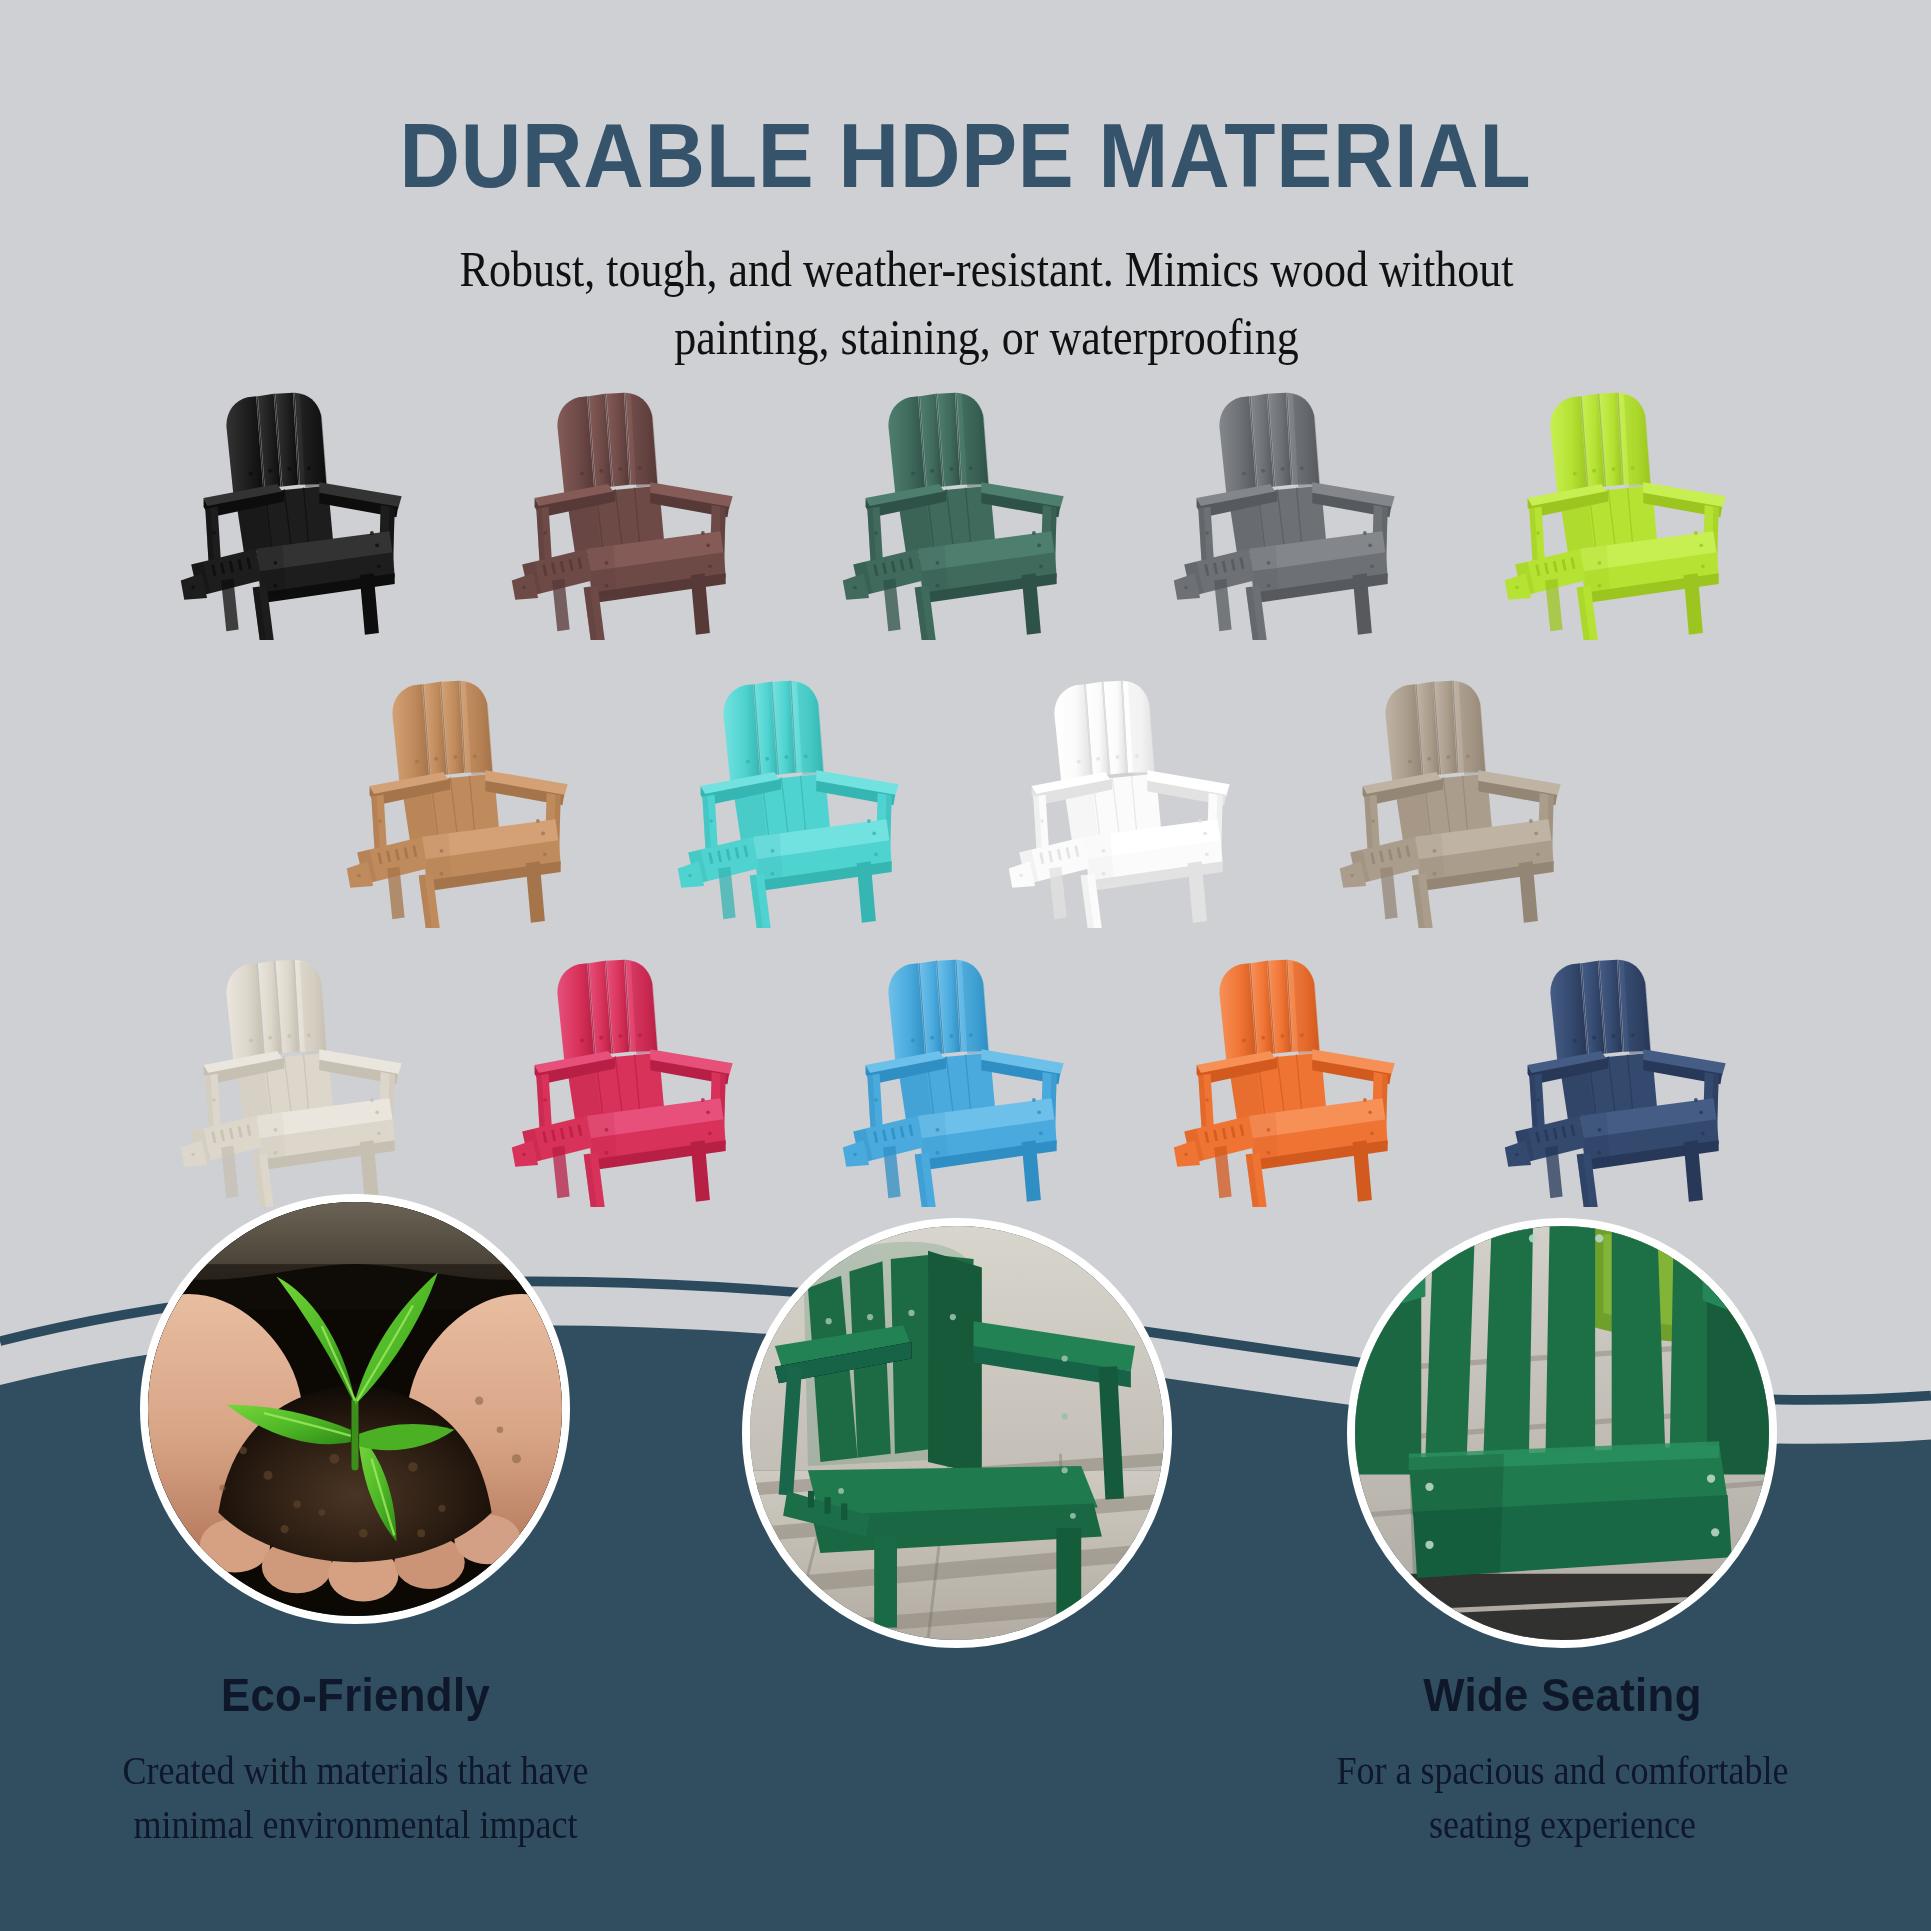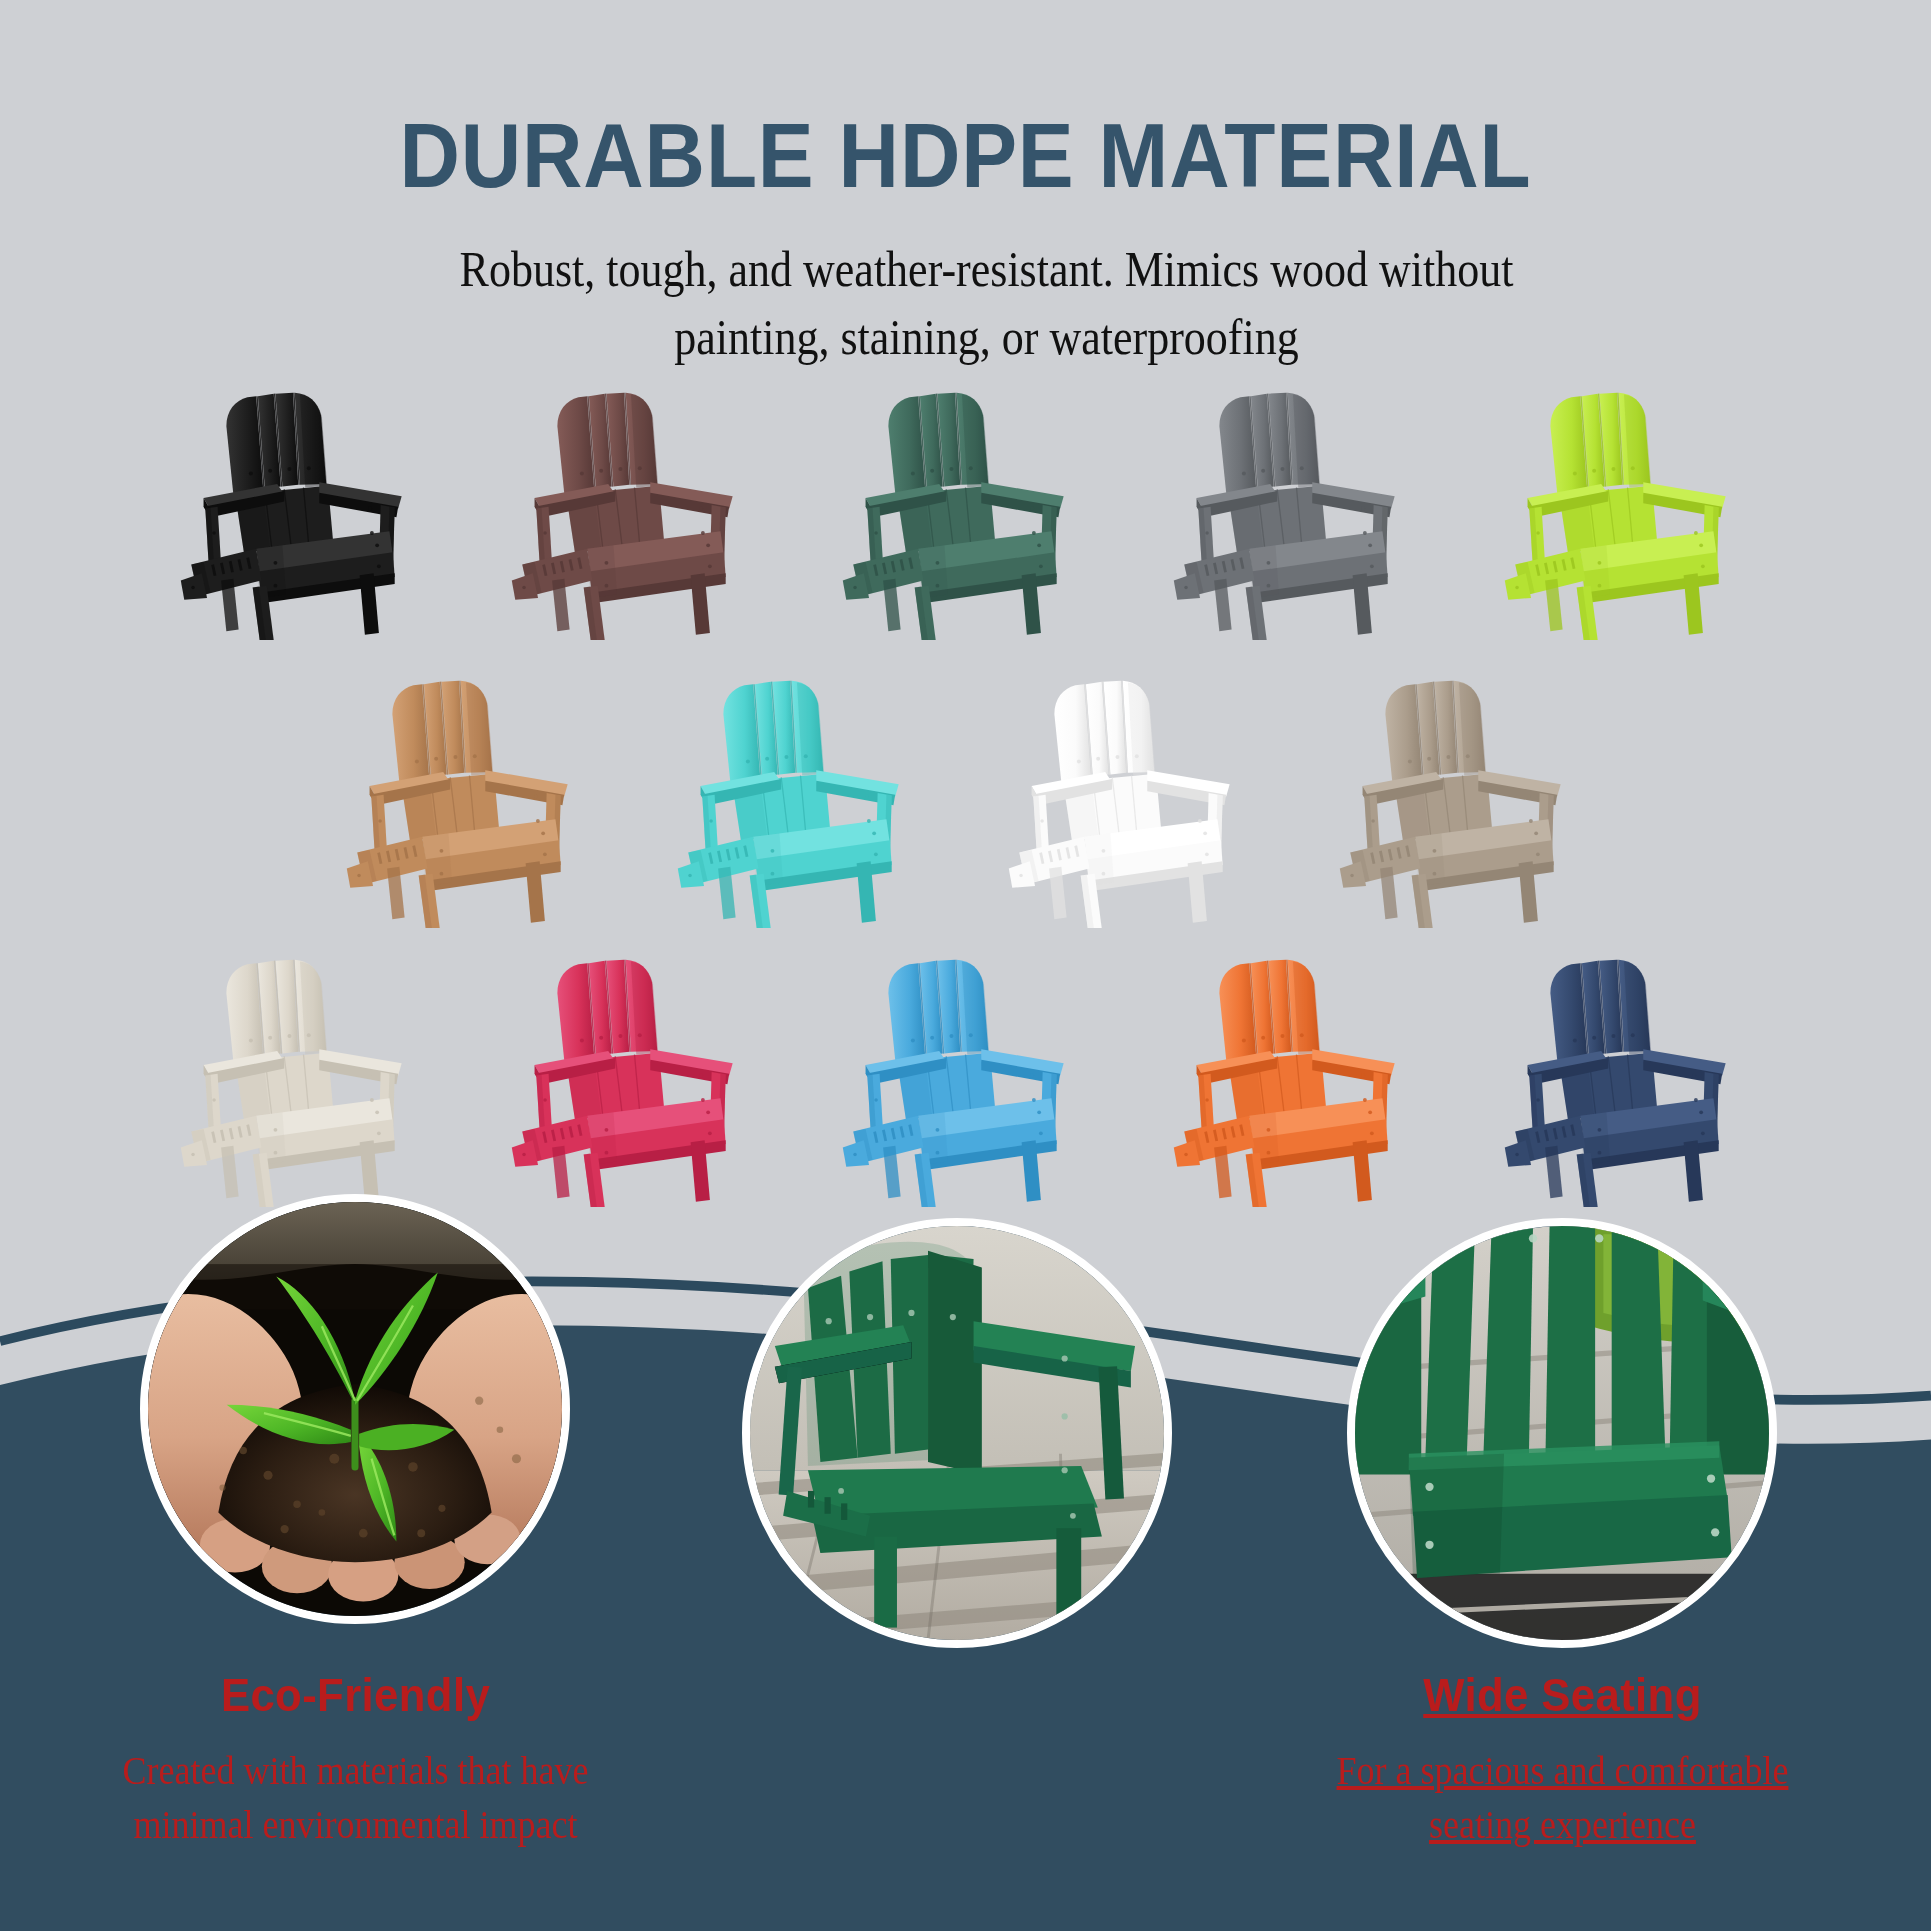--- a/index.html
+++ b/index.html
@@ -47,24 +47,24 @@
     overflow:hidden;
     box-sizing:border-box;
   }
   .c1{left:140px;top:1194px;width:430px;height:430px;}
   .c2{left:742px;top:1218px;width:430px;height:430px;}
   .c3{left:1347px;top:1218px;width:430px;height:430px;}
   .circle .art{position:absolute;inset:0;}
   .circle .art svg{display:block;width:100%;height:100%;}
 
   
-  .feat{position:absolute;width:579px;text-align:center;color:#b91c1c;}
+  .feat{position:absolute;width:579px;text-align:center;color:#0f172a;}
   .f1{left:66px;top:1668px;}
   .f2{left:667px;top:1668px;}
-  .f3{left:1273px;top:1668px;text-decoration:underline;}
+  .f3{left:1273px;top:1668px;}
   .feat-title{
     font-family:"Liberation Sans",sans-serif;
     font-weight:700;font-size:47px;line-height:53px;letter-spacing:0.4px;
     transform:scaleX(0.93);transform-origin:50% 50%;
   }
   .feat-desc{
     margin-top:23px;
     font-family:"Liberation Serif",serif;
     font-size:40px;line-height:54px;
     transform:scaleX(0.9);transform-origin:50% 0;

